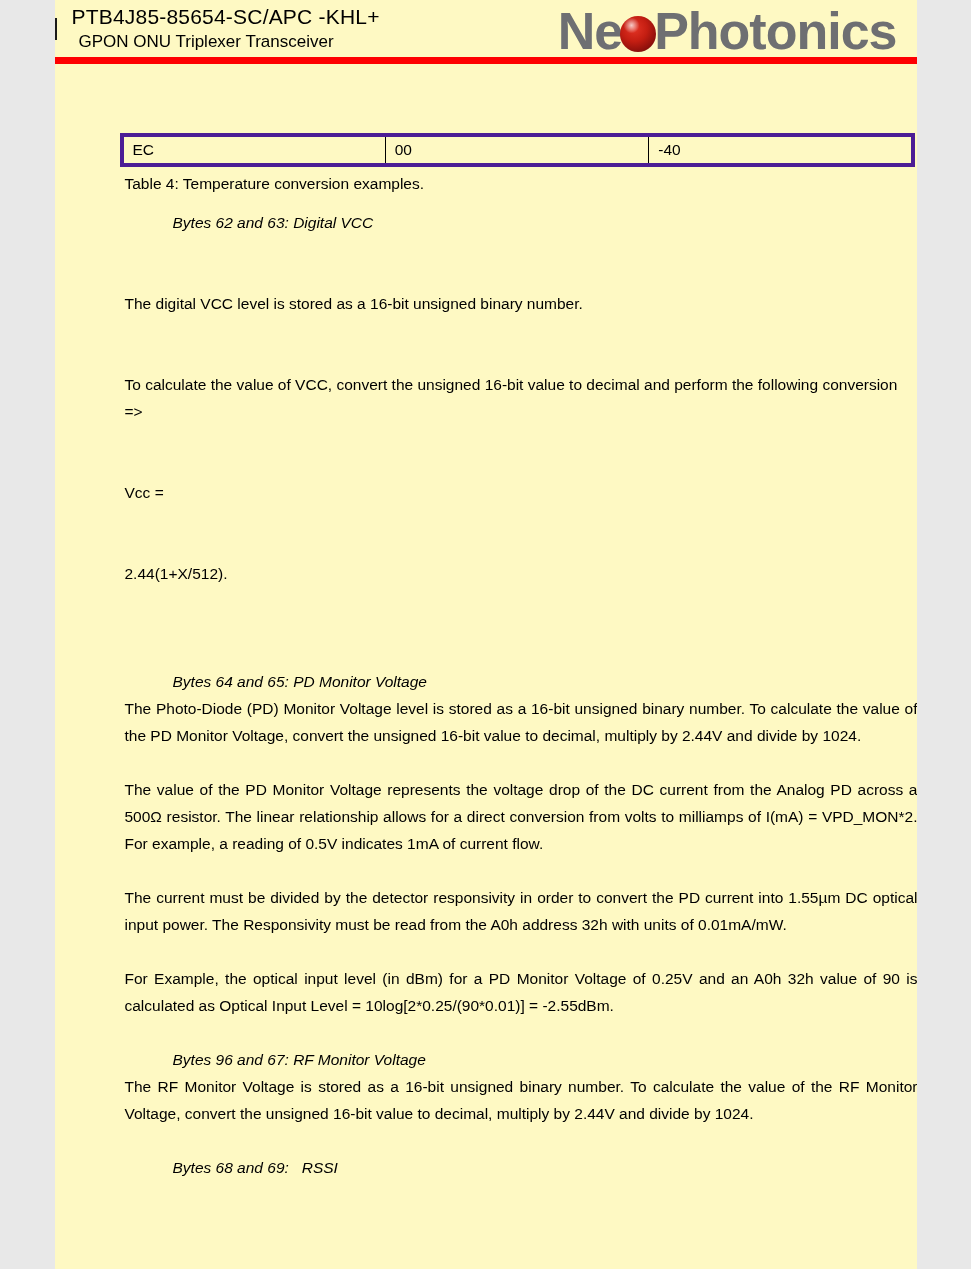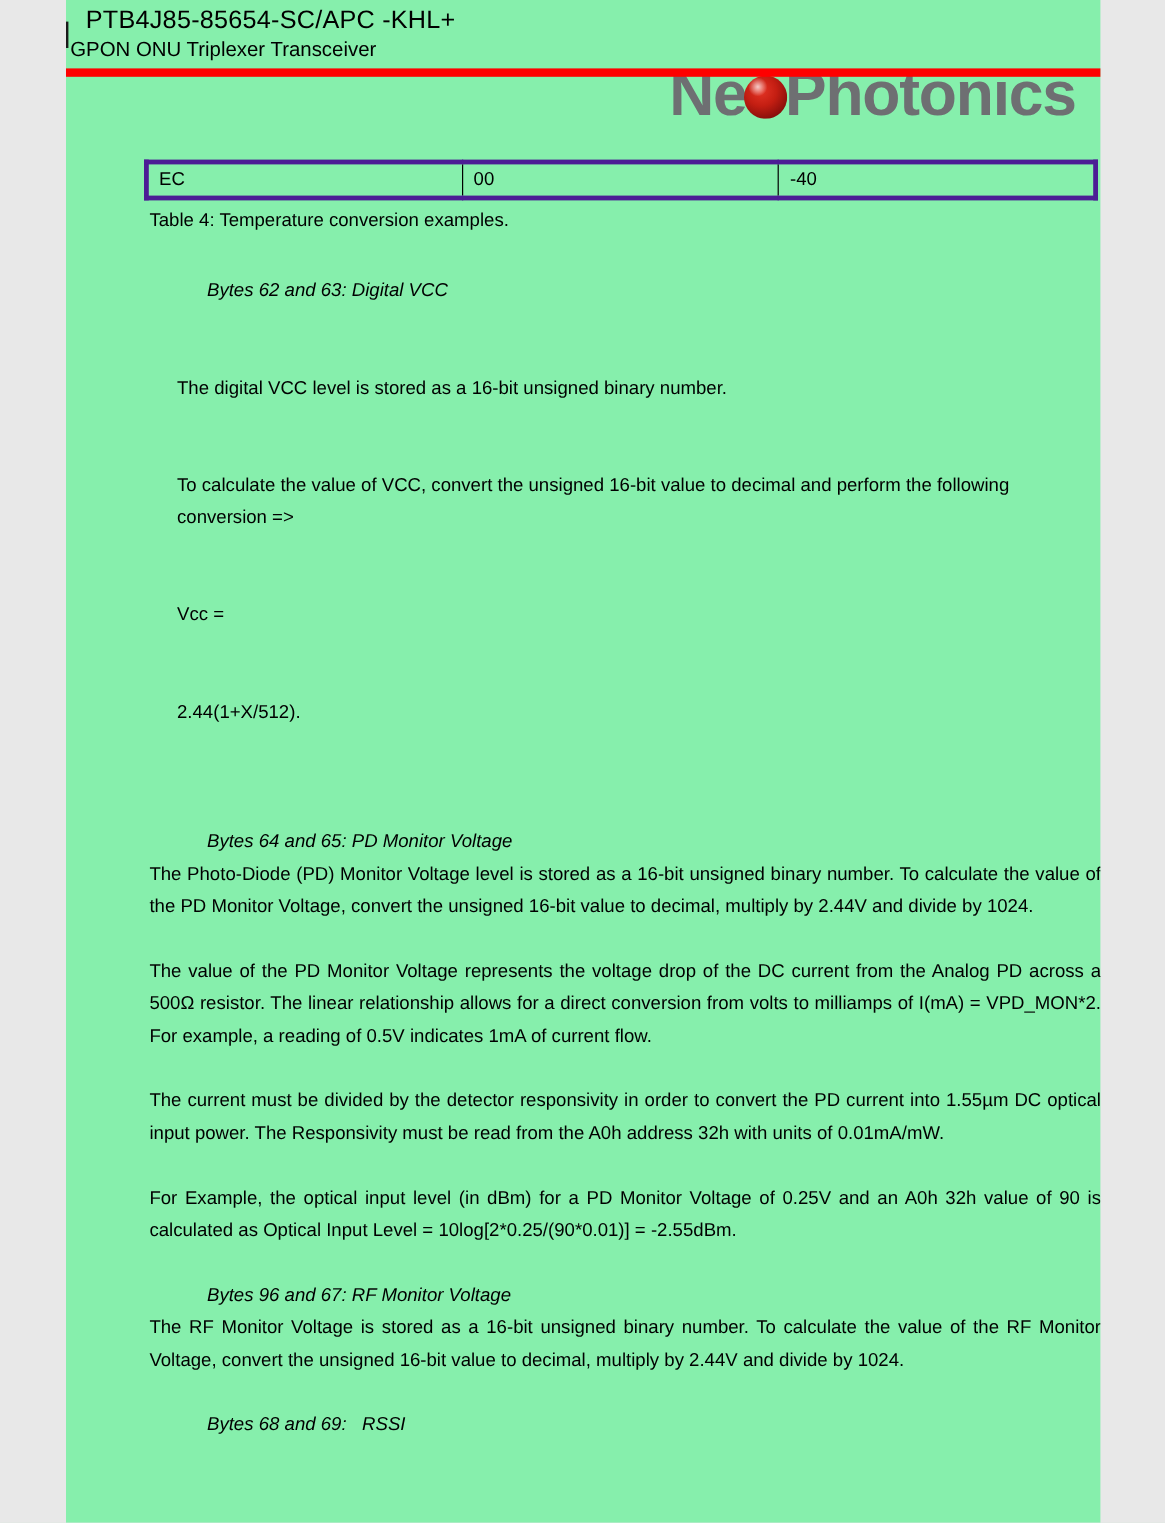--- a/index.html
+++ b/index.html
@@ -1,33 +1,33 @@
 <!DOCTYPE html>
 <html><head>
 <meta charset="utf-8">
 <style>
   html,body { margin:0; padding:0; background:#e8e8e8; }
   .page {
     position:relative; width:862px; height:1269px; margin:0 auto;
-    background:#86efac; overflow:hidden; color:#000;
+    background:#fef9c3; overflow:hidden; color:#000;
     font-family:"Liberation Sans", sans-serif;
   }
   
   .doc-title {
     position:absolute; left:17px; top:5px;
     font-size:21px; letter-spacing:0.2px; white-space:nowrap;
   }
   .doc-subtitle {
-    position:absolute; left:4px; top:32px;
+    position:absolute; left:24px; top:32px;
     font-size:17px; white-space:nowrap;
   }
   .logo {
     position:absolute; top:6px; right:20px;
     font-size:52px; line-height:50px; font-weight:700;
-    letter-spacing:-1px; color:#6e6f72; white-space:nowrap;margin-top:48px;
+    letter-spacing:-1px; color:#6e6f72; white-space:nowrap;
   }
   .logo-dot {
     display:inline-block; width:36px; height:36px; border-radius:50%;
     margin:0 -2px; vertical-align:-3px;
     background:
       radial-gradient(circle at 32% 26%, rgba(255,255,255,0.75) 0%, rgba(255,255,255,0) 22%),
       radial-gradient(circle at 40% 35%, #e43425 0%, #c41e12 40%, #8e100c 72%, #550705 100%);
   }
   .red-rule { position:absolute; left:0; top:57px; width:971px; height:7px; background:#fe0000; }
   .edge-mark { position:absolute; left:0; top:18px; width:2px; height:22px; background:#1a1a1a; }
@@ -40,27 +40,27 @@
   table.datatable {
     border-collapse:collapse; table-layout:fixed;
     margin-left:-5px; width:795px;
     border:4px solid #4c1d95;
   }
   .datatable td {
     border:1px solid #000; height:26px;
     padding:0 4px 0 9px; font-size:15.5px; line-height:26px;
     overflow:hidden; white-space:nowrap;
   }
-  .caption { margin:3px 0 32px 0; }
+  .caption { margin:3px 0 12px 0; }
   .section { margin:0; }
   .sec-heading { font-style:italic; white-space:pre-wrap;margin-left:48px; }
   .para {
     margin:0 0 27px 0; text-align:justify; white-space:pre-wrap;
   }
-  .para .line { text-align:left;margin-left:23px; }
+  .para .line { text-align:left; }
 </style>
 </head>
 <body>
 
 <div class="page">
 
   <div class="edge-mark"></div>
 
   <header>
     <div class="doc-title">PTB4J85-85654-SC/APC -KHL+</div>

